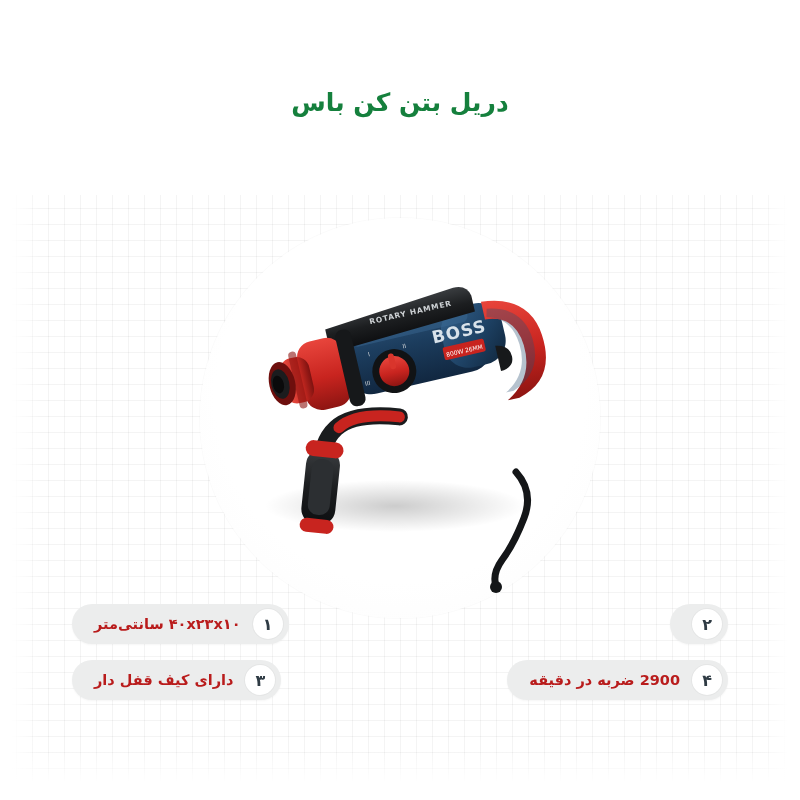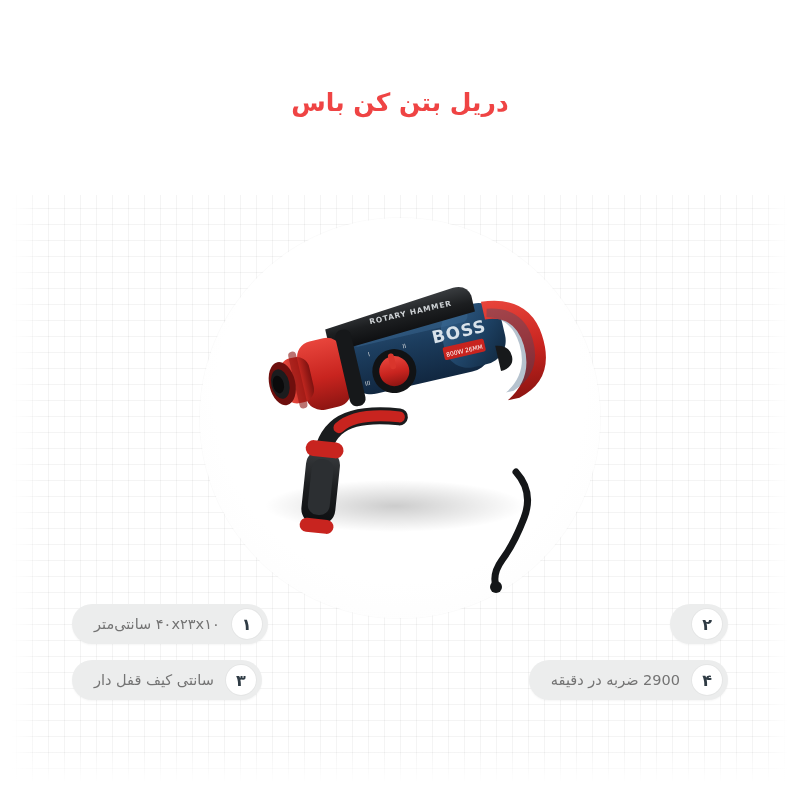--- a/index.html
+++ b/index.html
@@ -54,21 +54,21 @@
     pointer-events: none;
   }
 
   
   .title {
     position: absolute;
     top: 88px;
     left: 0;
     right: 0;
     text-align: center;
-    color: #ef4444;
+    color: #15803d;
     font-size: 25px;
     font-weight: bold;
     letter-spacing: 0.5px;
     direction: rtl;
   }
 
   
   .product-stage {
     position: absolute;
     left: 50%;
@@ -122,22 +122,22 @@
     font-size: 16px;
     font-weight: bold;
     display: flex;
     align-items: center;
     justify-content: center;
     flex: 0 0 auto;
     box-shadow: 0 0 0 1px rgba(0,0,0,0.03);
   }
   .chip-label {
     font-size: 14.5px;
-    color: #737373;
-    font-weight: normal;
+    color: #b91c1c;
+    font-weight: bold;
     margin-right: 12px;
     white-space: nowrap;
     line-height: 1;
   }
 </style>
 </head>
 <body>
 
 <div class="grid-bg"></div>
 <div class="white-fade-top"></div>
@@ -255,16 +255,16 @@
       <div class="chip-label">۴۰x۲۳x۱۰ سانتی‌متر</div>
     </div>
   </div>
   <div class="chip-row">
     <div class="chip">
       <div class="chip-num">۴</div>
       <div class="chip-label">2900 ضربه در دقیقه</div>
     </div>
     <div class="chip">
       <div class="chip-num">۳</div>
-      <div class="chip-label">سانتی کیف قفل دار</div>
+      <div class="chip-label">دارای کیف قفل دار</div>
     </div>
   </div>
 </div>
 
 </body></html>

